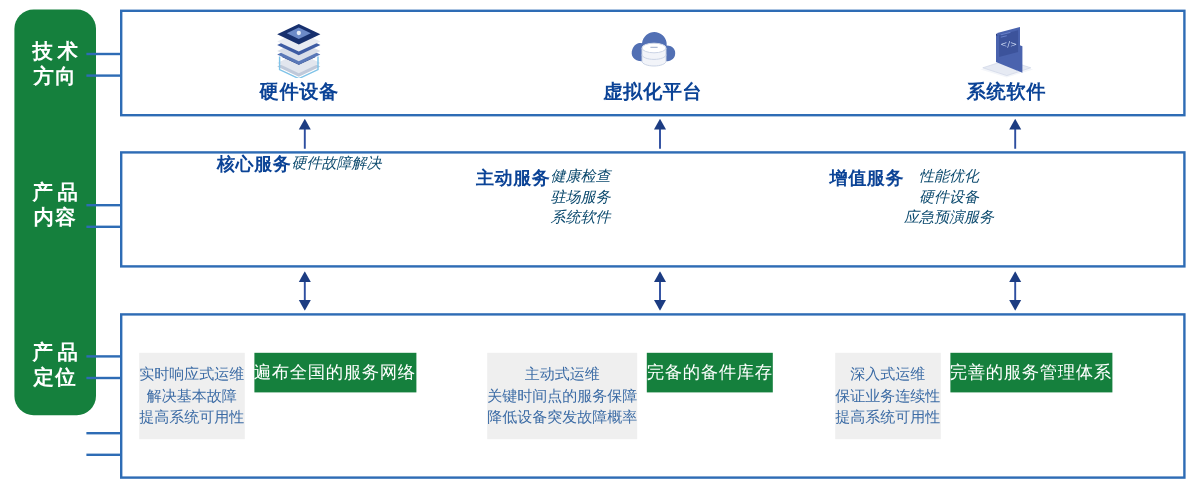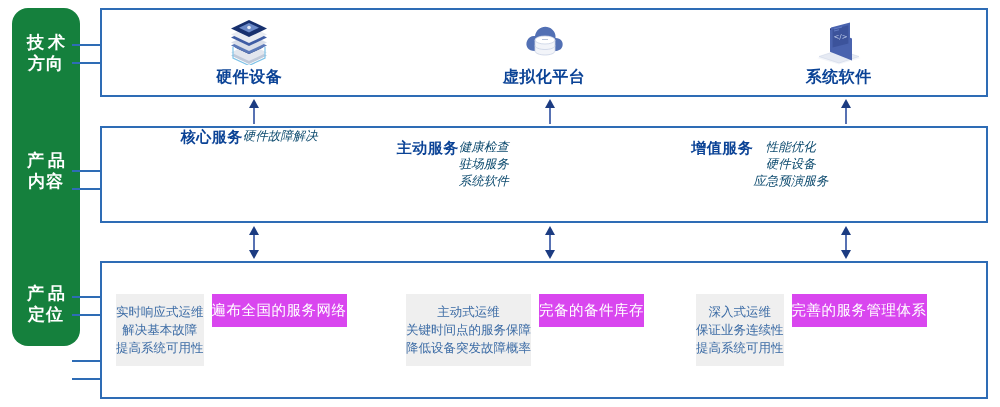--- a/index.html
+++ b/index.html
@@ -101,21 +101,21 @@
   }
   .pos-box{
     background:#EFEFEF;
     height:72px;
     display:flex;flex-direction:column;
     align-items:center;justify-content:center;
     font-size:12.5px;color:#3B6BA5;line-height:18px;
     text-align:center;
   }
   .adv-box{
-    background:#d946ef;
+    background:#15803d;
     height:33px;
     display:flex;align-items:center;justify-content:center;
     color:#ffffff;font-size:14.5px;letter-spacing:0.5px;
   }
 
   
   .arrow{position:absolute;}
 </style>
 </head>
 <body>

